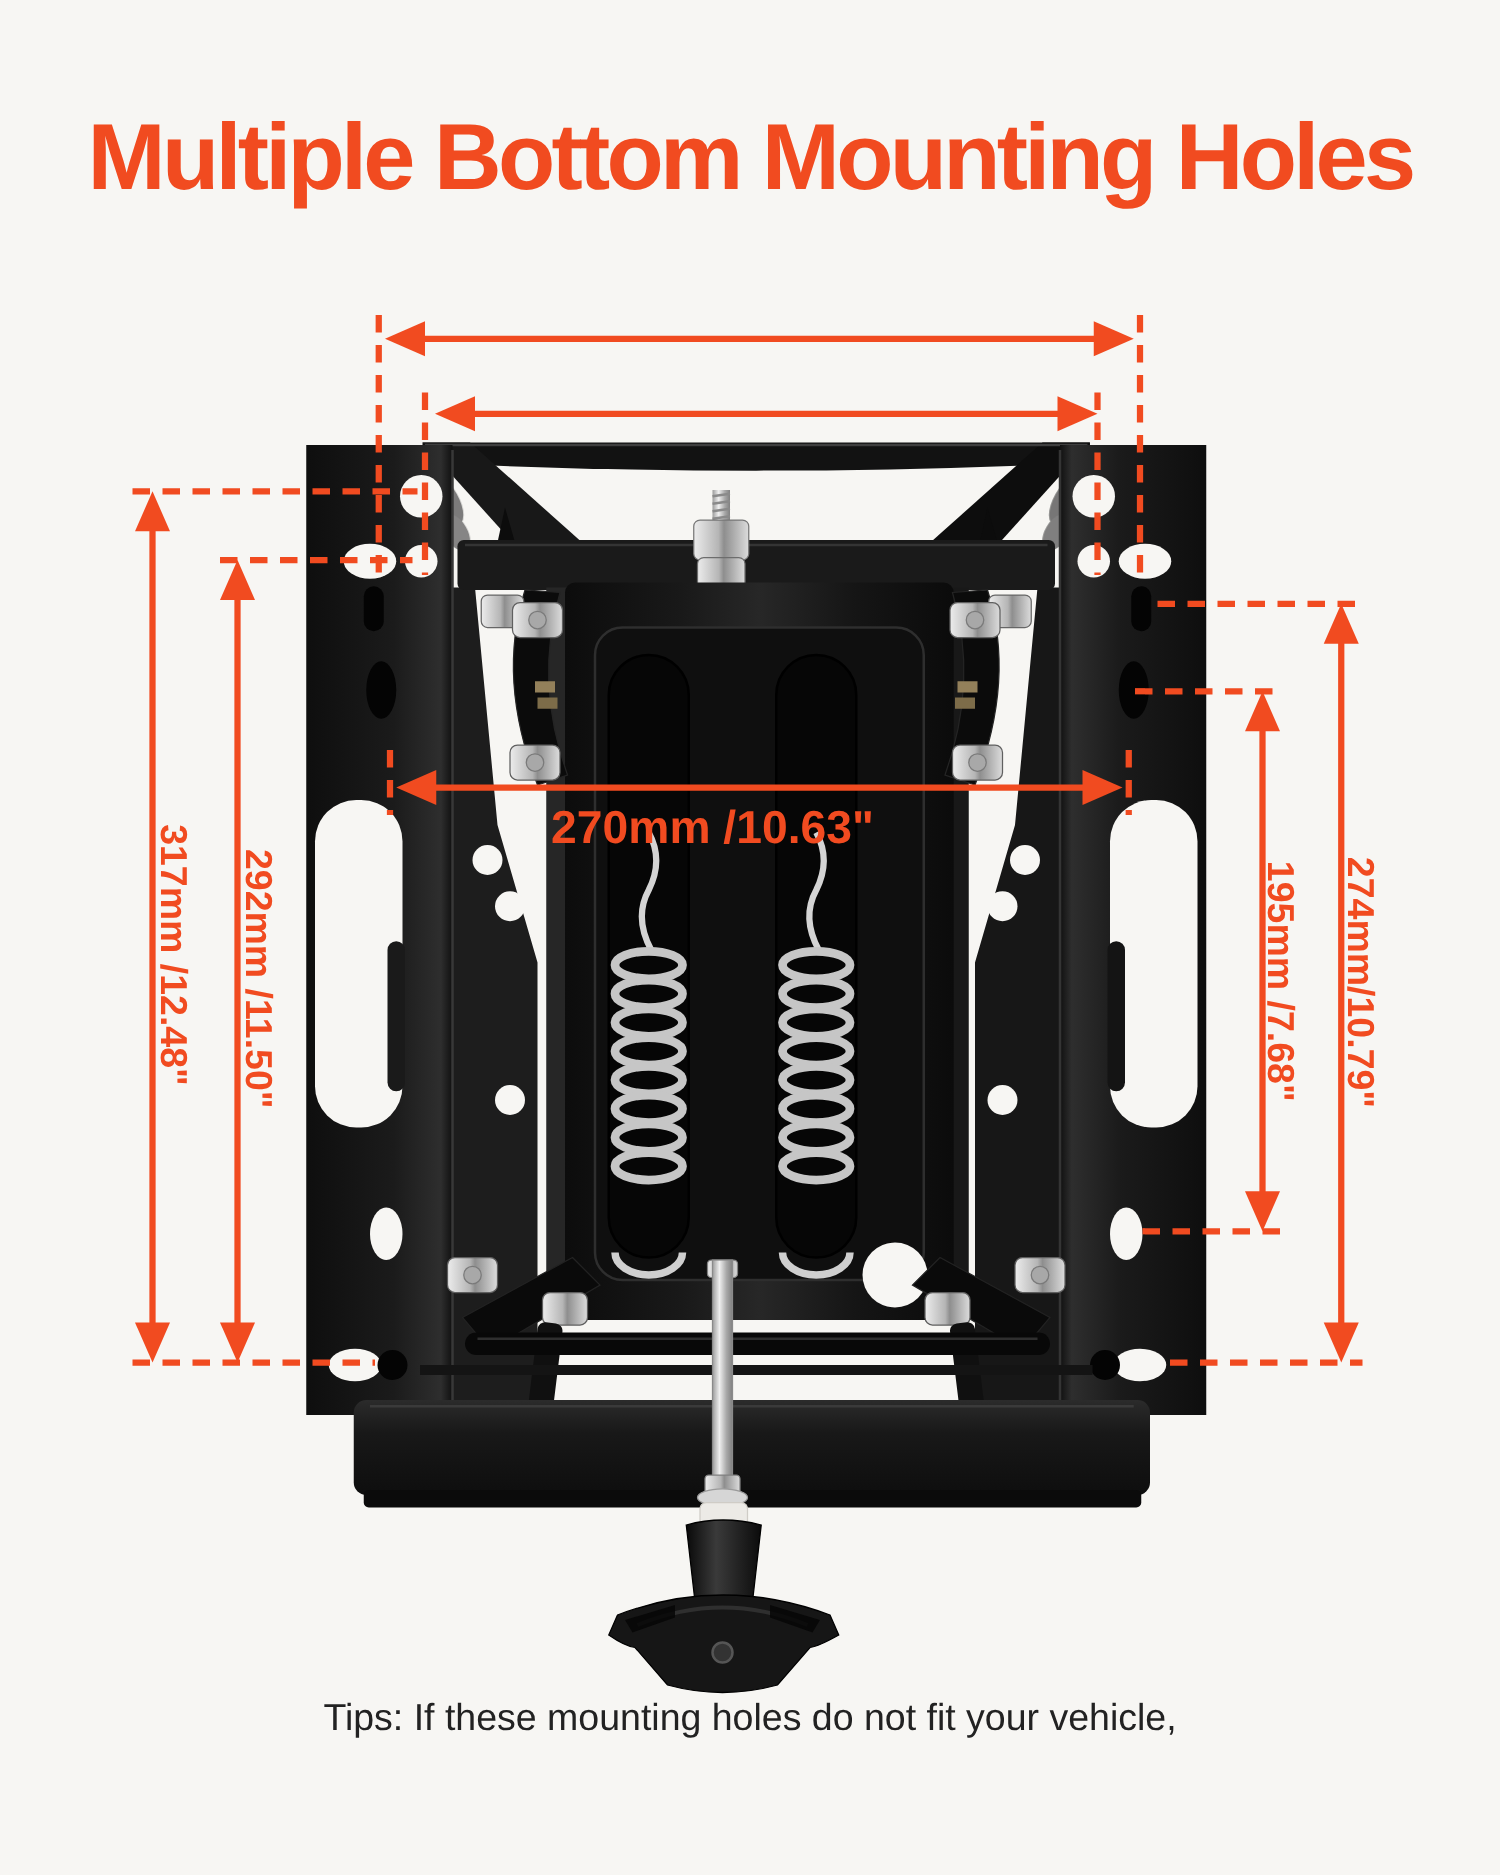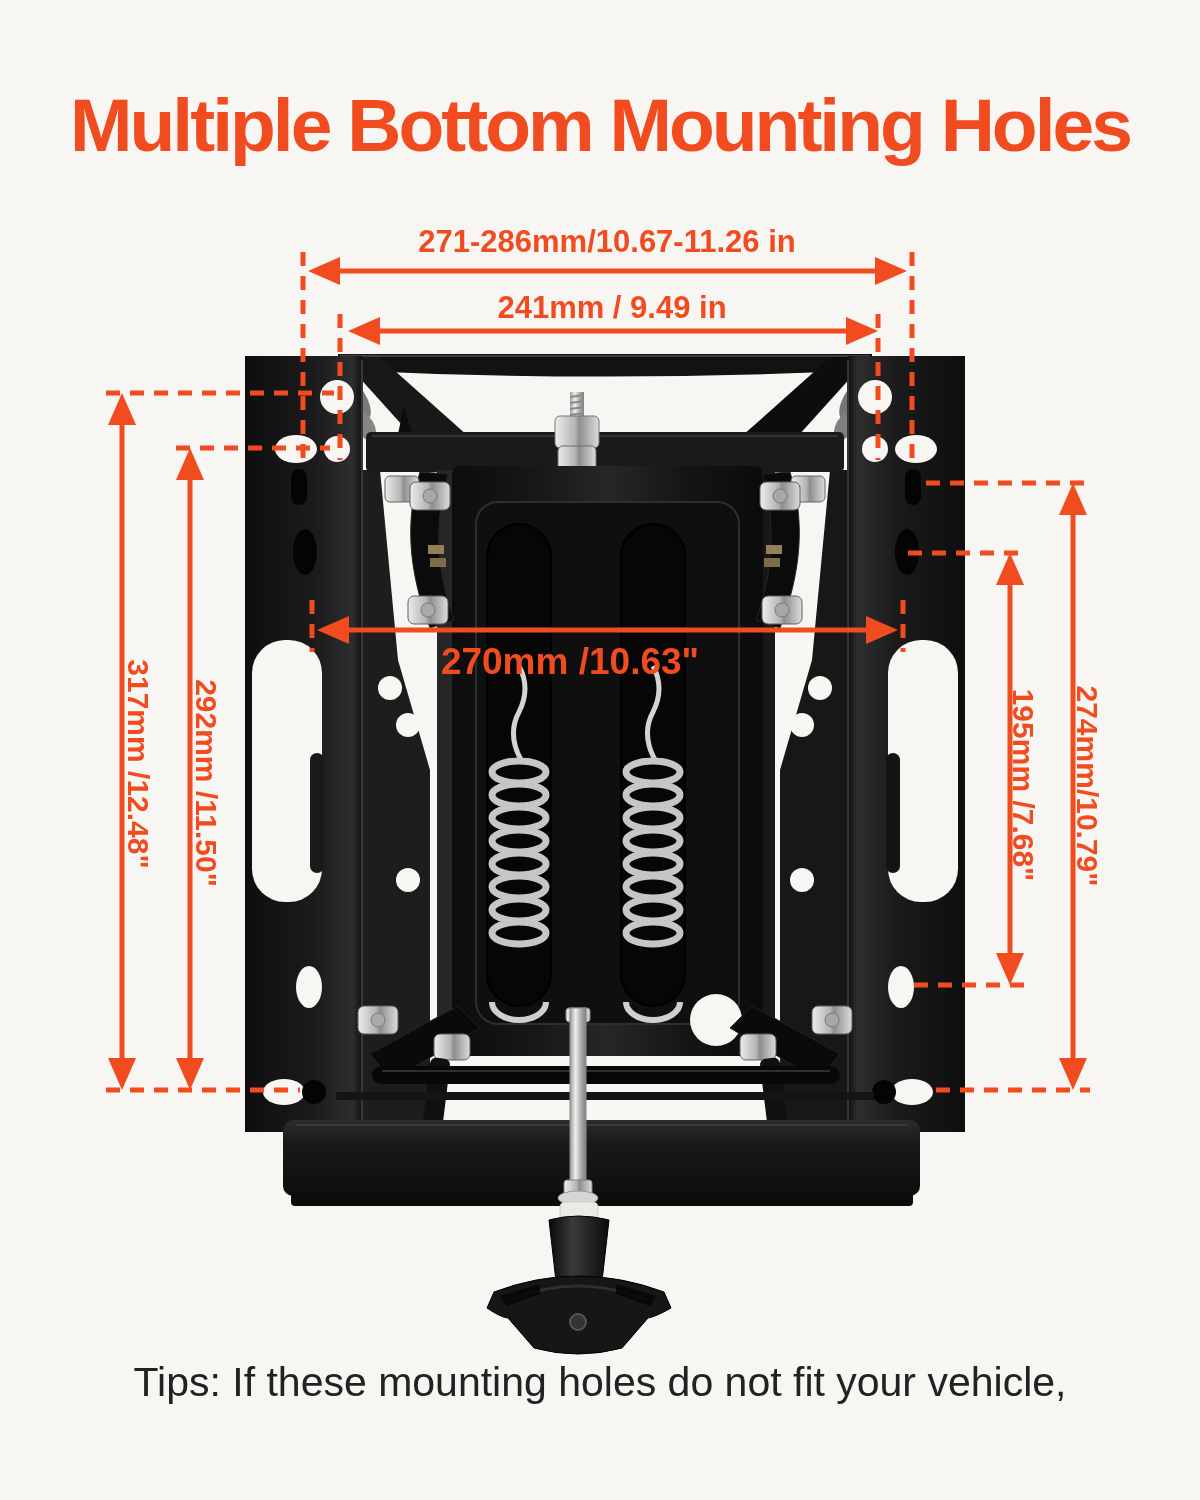--- a/index.html
+++ b/index.html
@@ -8,21 +8,21 @@
   .title{position:absolute;top:82px;left:0;width:100%;text-align:center;
          font-size:75px;font-weight:800;letter-spacing:-3px;color:#F14B20;white-space:nowrap;}
   svg.art{position:absolute;left:0;top:0;width:1200px;height:1500px;}
   .dim{position:absolute;color:#F14B20;font-weight:700;white-space:nowrap;}
   .dim-h{transform:translateX(-50%);}
   .dim-v{transform:translate(-50%,-50%) rotate(90deg);}
   .f31{font-size:31px;}
   .f30{font-size:30px;}
   .f37{font-size:37px;}
   .tips{position:absolute;top:1356px;left:0;width:100%;text-align:center;
-        font-size:41px;line-height:1.28;color:#222222;}
+        font-size:30px;line-height:1.28;color:#222222;}
 </style>
 </head>
 <body>
 
 <div class="canvas">
 
   <div class="title">Multiple Bottom Mounting Holes</div>
 
   <svg class="art" viewBox="0 0 1200 1500" xmlns="http://www.w3.org/2000/svg">
     <defs>
@@ -275,22 +275,20 @@
       <polygon points="190,1090 176,1058 204,1058" stroke="none"></polygon>
       <line x1="1010" y1="563" x2="1010" y2="975"></line>
       <polygon points="1010,553 996,585 1024,585" stroke="none"></polygon>
       <polygon points="1010,985 996,953 1024,953" stroke="none"></polygon>
       <line x1="1073" y1="493" x2="1073" y2="1080"></line>
       <polygon points="1073,483 1059,515 1087,515" stroke="none"></polygon>
       <polygon points="1073,1090 1059,1058 1087,1058" stroke="none"></polygon>
     </g>
   </svg>
 
-  <div class="dim dim-h f31" style="left:607px;top:224px;">271-286mm/10.67-11.26 in</div>
-  <div class="dim dim-h f31" style="left:612px;top:290px;">241mm / 9.49 in</div>
   <div class="dim dim-h f37" style="left:570px;top:641px;">270mm /10.63"</div>
   <div class="dim dim-v f30" style="left:138px;top:764px;">317mm /12.48"</div>
   <div class="dim dim-v f30" style="left:206px;top:783px;">292mm /11.50"</div>
   <div class="dim dim-v f30" style="left:1023px;top:785px;">195mm /7.68"</div>
   <div class="dim dim-v f30" style="left:1087px;top:786px;">274mm/10.79"</div>
 
   <div class="tips">
     <div>Tips: If these mounting holes do not fit your vehicle,</div>
   </div>
 

